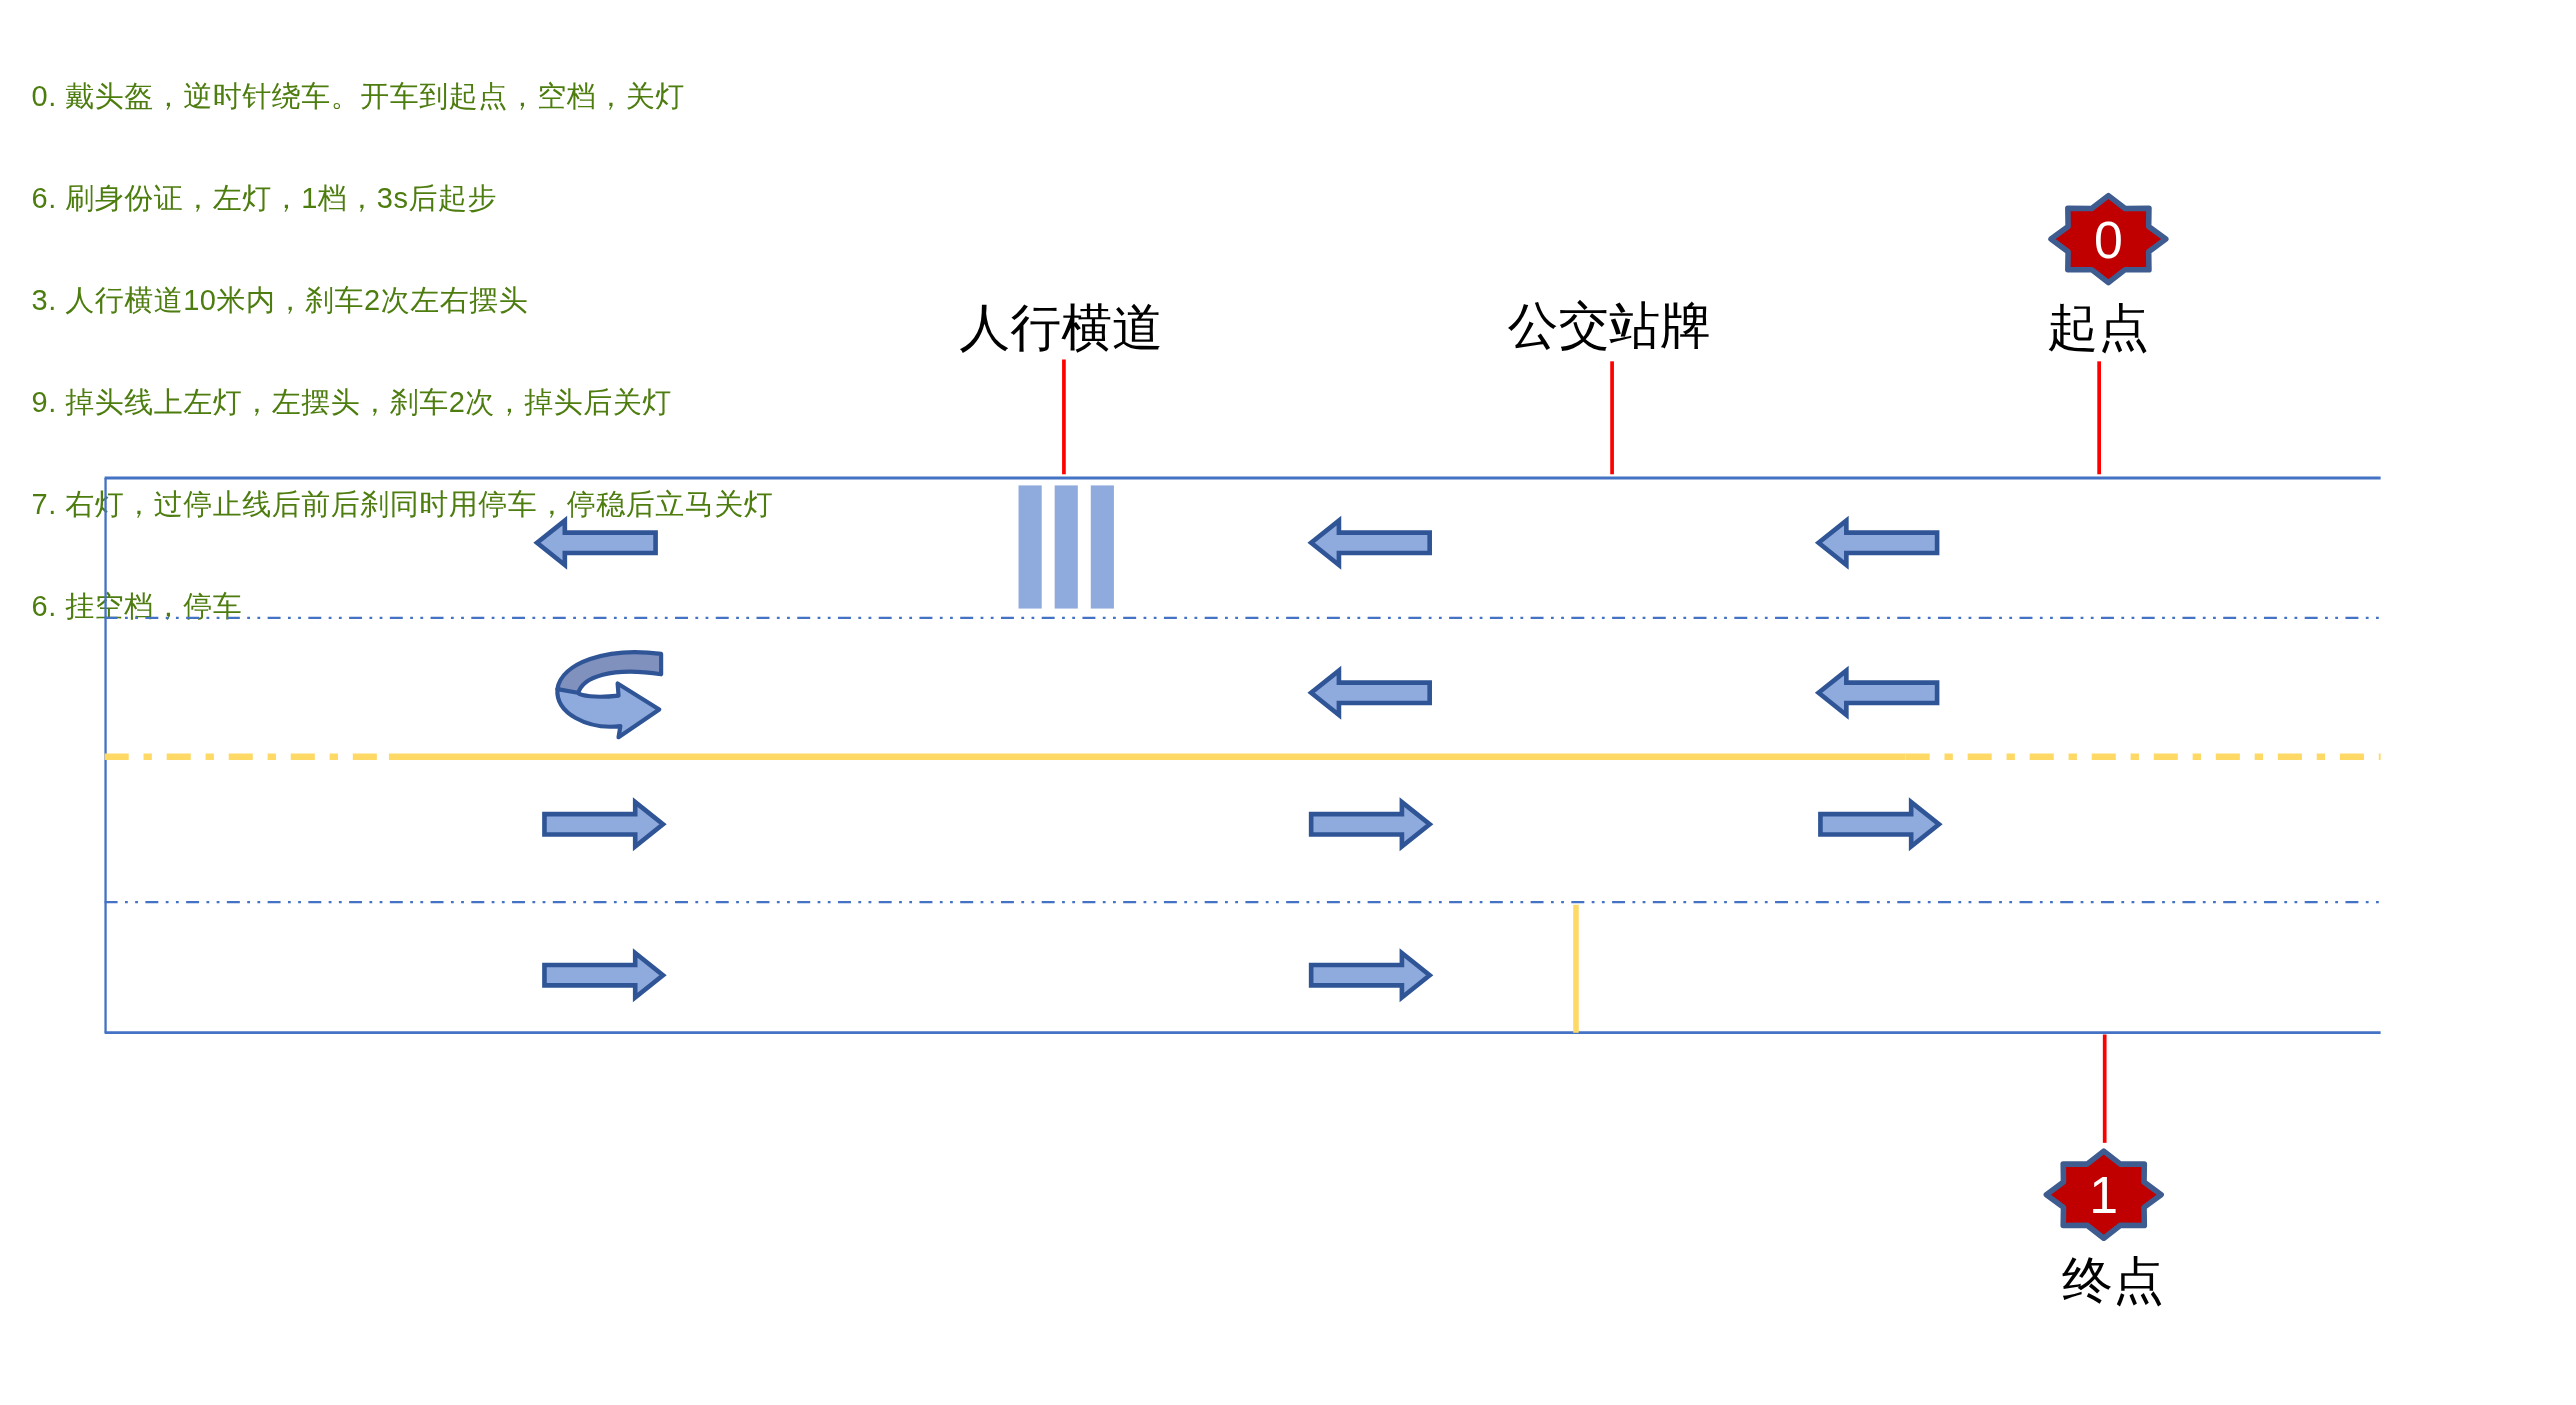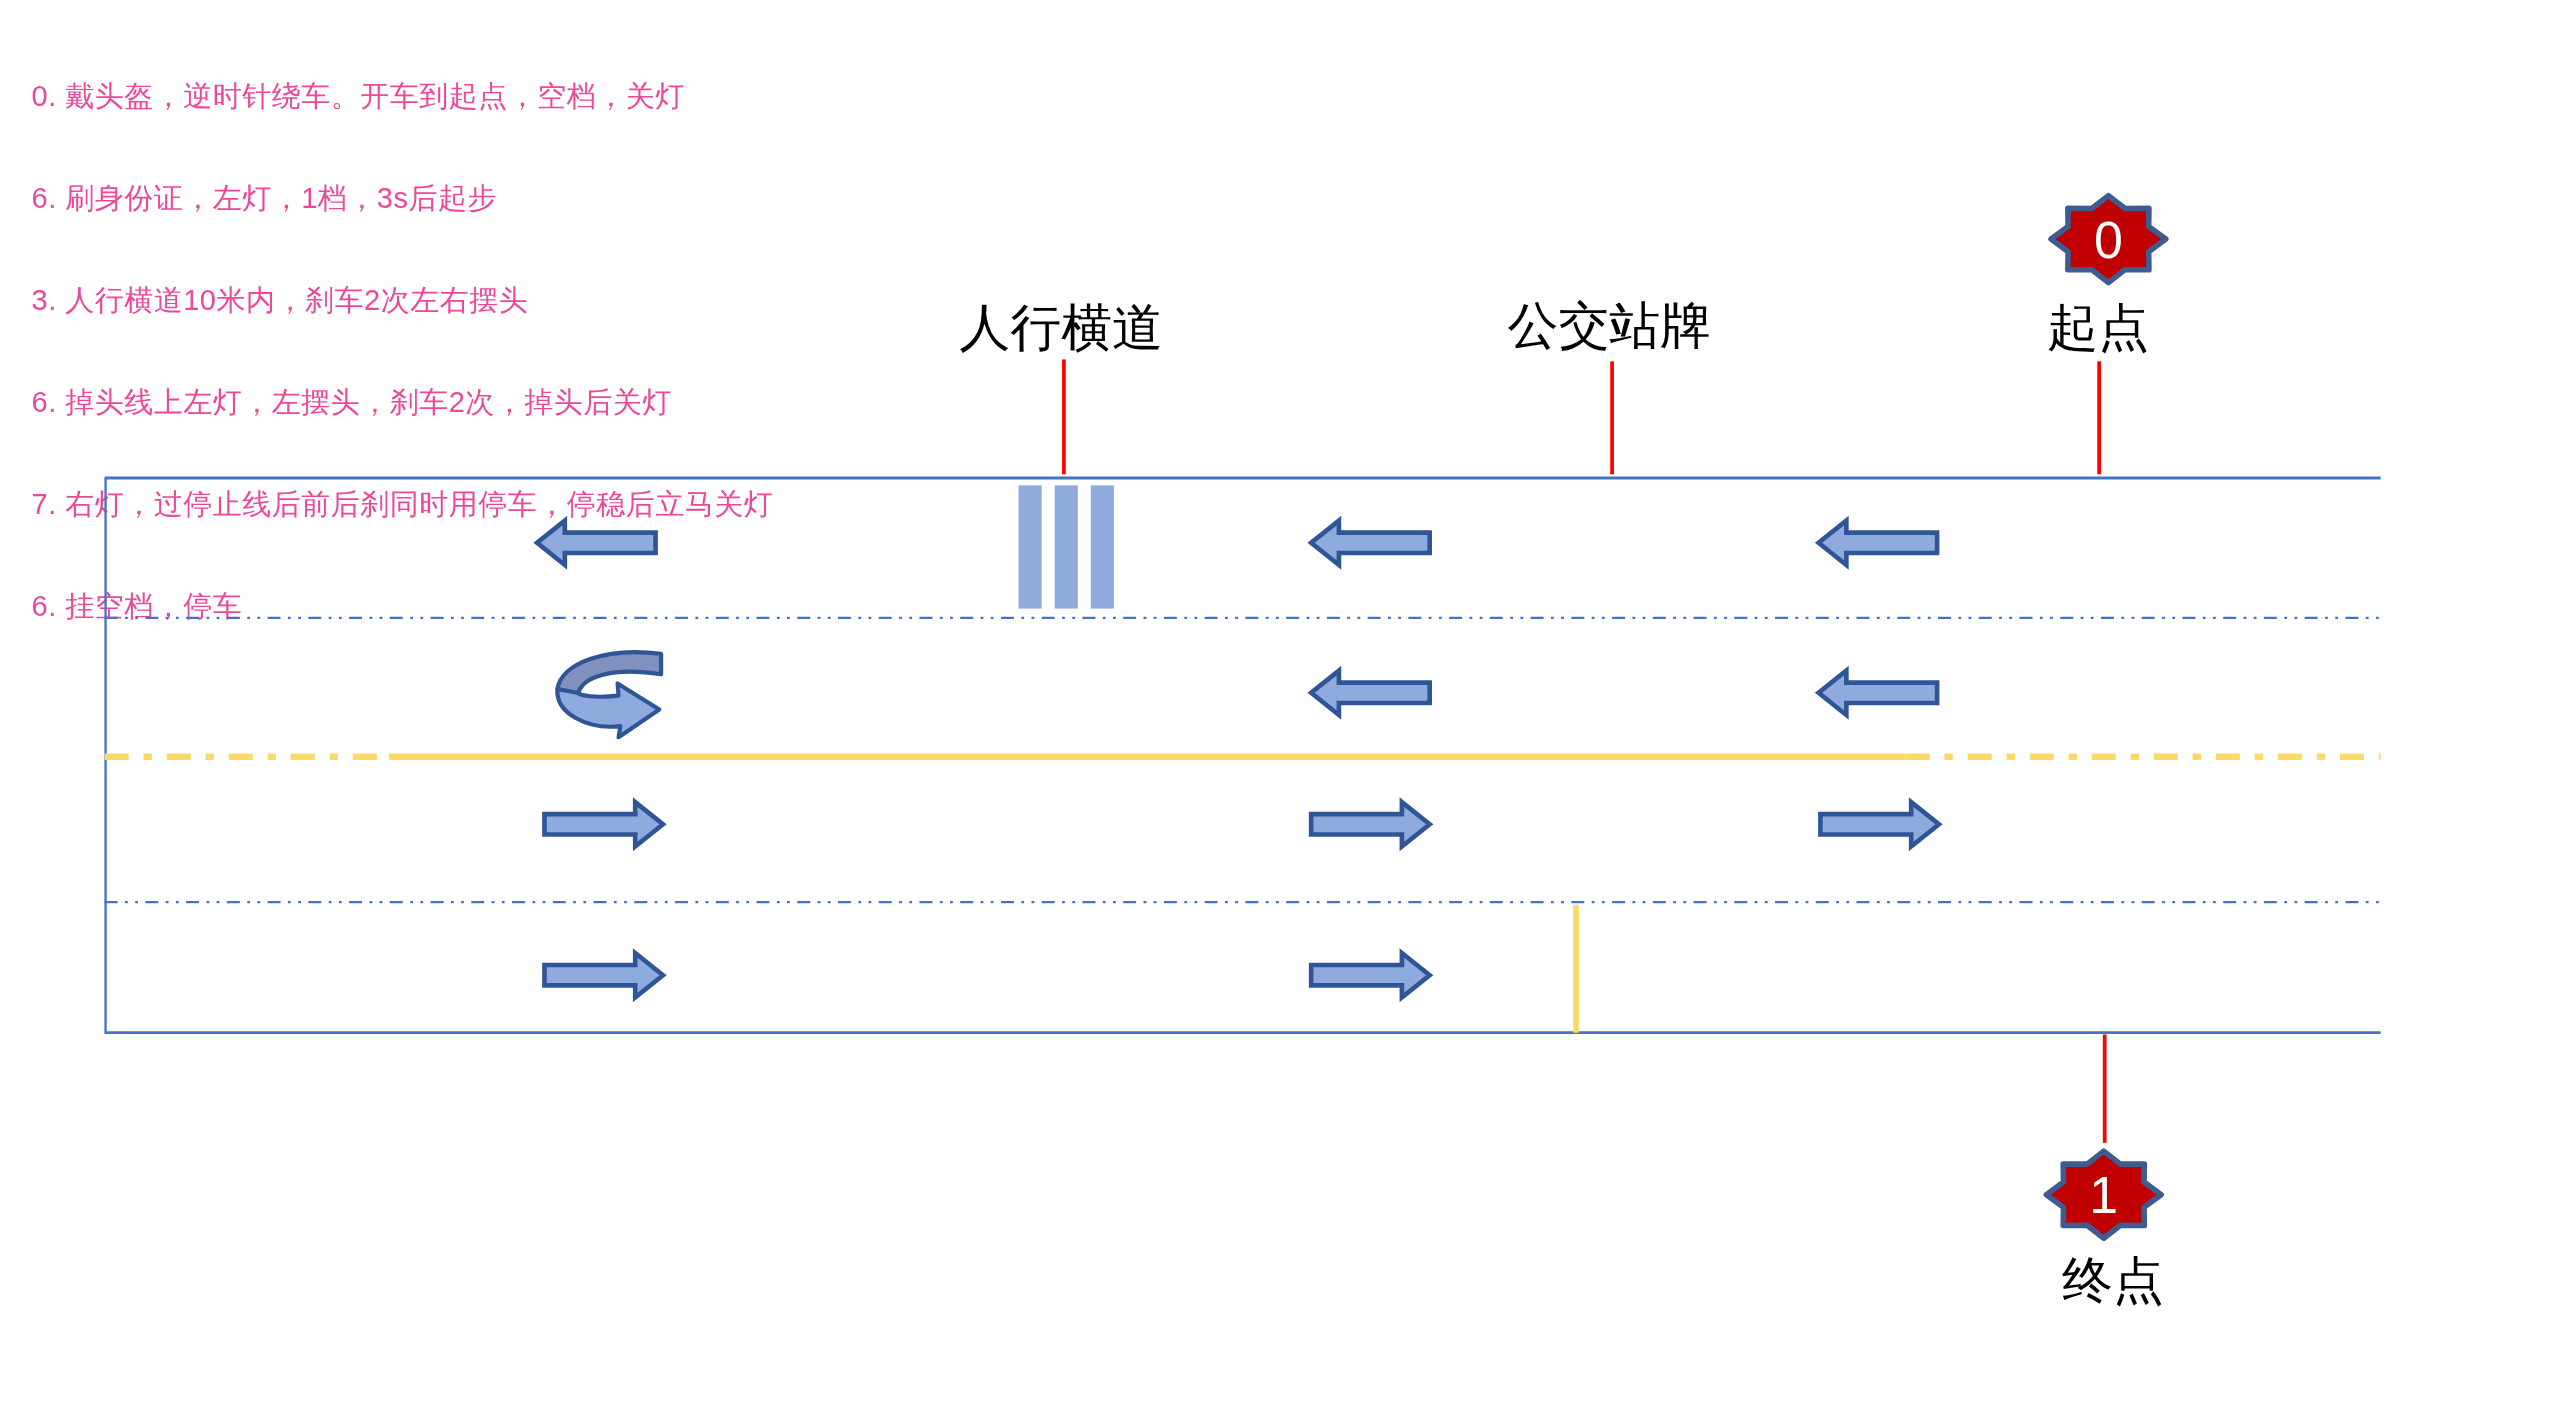--- a/index.html
+++ b/index.html
@@ -3,41 +3,41 @@
 <meta charset="utf-8">
 <style>
   html,body{margin:0;padding:0;background:#ffffff;}
   body{
     width:2576px;height:1406px;position:relative;overflow:hidden;
     font-family:"Liberation Sans","DejaVu Sans",sans-serif;color:#000;
   }
   .canvas{position:absolute;inset:0;}
   .instructions{
     position:absolute;left:31.5px;top:11px;
-    font-size:29px;line-height:34px;color:#ec4899;
+    font-size:29px;line-height:34px;color:#4d7c0f;
     white-space:pre;letter-spacing:0.5px;
   }
   .diagram-svg{position:absolute;left:0;top:0;}
   .map-label{
     font-size:55px;font-weight:500;fill:#000;
   }
   .badge-num{
     font-size:56px;fill:#ffffff;font-weight:400;
   }
 </style>
 </head>
 <body>
 
 <div class="canvas">
 
   <div class="instructions">
     <div>0. 戴头盔，逆时针绕车。开车到起点，空档，关灯</div>
     <div>6. 刷身份证，左灯，1档，3s后起步</div>
     <div>3. 人行横道10米内，刹车2次左右摆头</div>
-    <div>6. 掉头线上左灯，左摆头，刹车2次，掉头后关灯</div>
+    <div>9. 掉头线上左灯，左摆头，刹车2次，掉头后关灯</div>
     <div>7. 右灯，过停止线后前后刹同时用停车，停稳后立马关灯</div>
     <div>6. 挂空档，停车</div>
   </div>
 
   <svg class="diagram-svg" width="2576" height="1406" viewBox="0 0 2782 1518" xmlns="http://www.w3.org/2000/svg">
 
     <defs>
       <polygon id="arr" points="-64,-11 34,-11 34,-24 64,0 34,24 34,11 -64,11"></polygon>
       <polygon id="star8" points="0,-47 18,-33 43.8,-33.2 43.5,-13.7 62,0 43.5,13.7 43.8,33.2 18,33 0,47 -18,33 -43.8,33.2 -43.5,13.7 -62,0 -43.5,-13.7 -43.8,-33.2 -18,-33"></polygon>
     </defs>

